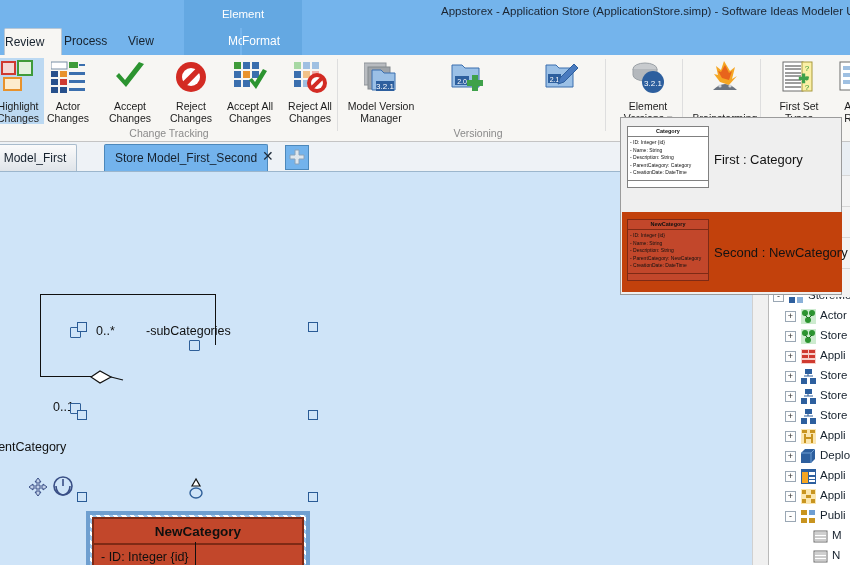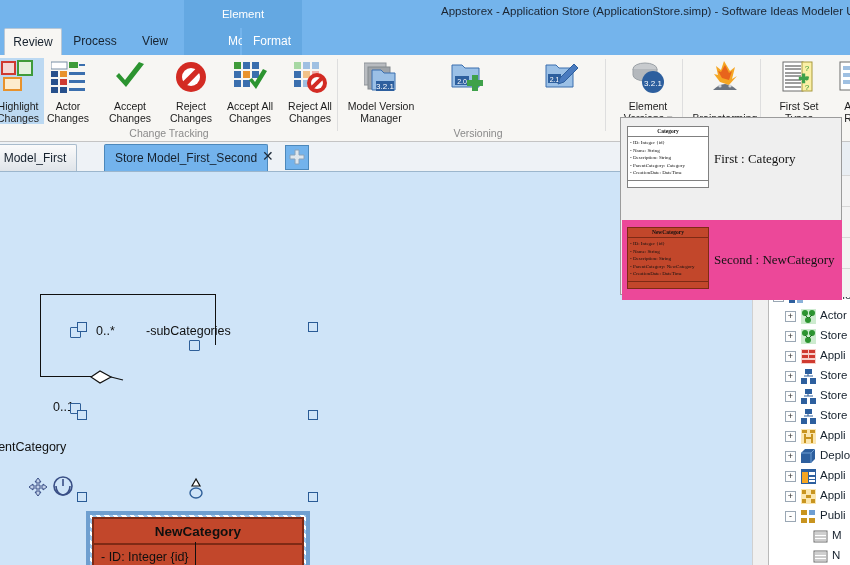--- a/index.html
+++ b/index.html
@@ -24,21 +24,21 @@
     position: absolute; left: 184px; top: 0; width: 118px; height: 28px;
     background: #64a8e2; color: #ffffff; font-size: 11.5px;
     text-align: center; line-height: 28px;
   }
   .tabstrip {
     position: absolute; left: 0; top: 28px; width: 850px; height: 27px;
     background: #74b4ec;
   }
   .rtab {
     position: absolute; top: 0; height: 27px; line-height: 27px;
-    font-size: 12px; color: #17222e; text-align: center; cursor: default;
+    font-size: 12px; color: #17222e; text-align: left; cursor: default;
   }
   .rtab.active {
     background: #f7f6f3; color: #17222e; border: 1px solid #b9c8d6;
     border-bottom: none; border-radius: 2px 2px 0 0;
   }
   .rtab.ctx { background: #64a8e2; color: #ffffff; }
 
   
   .ribbon {
     position: absolute; left: 0; top: 55px; width: 850px; height: 87px;
@@ -134,22 +134,22 @@
   .mini-sq {
     position: absolute; width: 11px; height: 11px;
     background: #cfe4f8; border: 1.5px solid #2f5f99; border-radius: 1px;
   }
 
   
   .ev-popup {
     position: absolute; left: 620px; top: 117px; width: 222px; height: 178px;
     background: #efefef; border: 1px solid #9b9b9b; z-index: 40;
   }
-  .ev-item { position: absolute; left: 1px; width: 220px; height: 80px; font-family: Liberation Serif, serif; }
-  .ev-item.sel { background: #ec4899; margin-top: 8px; }
+  .ev-item { position: absolute; left: 1px; width: 220px; height: 80px; }
+  .ev-item.sel { background: #c2410c; }
   .ev-label {
     position: absolute; left: 92px; top: 50%; transform: translateY(-50%);
     font-size: 13px; color: #131313; white-space: nowrap;
   }
   .thumb {
     position: absolute; left: 5px; top: 7px; width: 82px;
     border: 1px solid #808080; background: #ffffff;
   }
   .thumb.red { background: #c2472b; border-color: #7e2a15; }
   .thumb-title {

